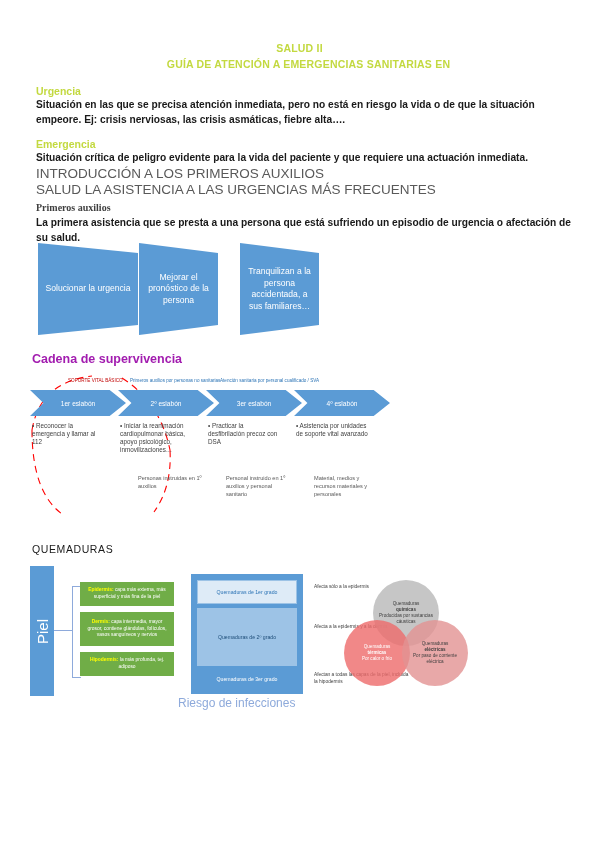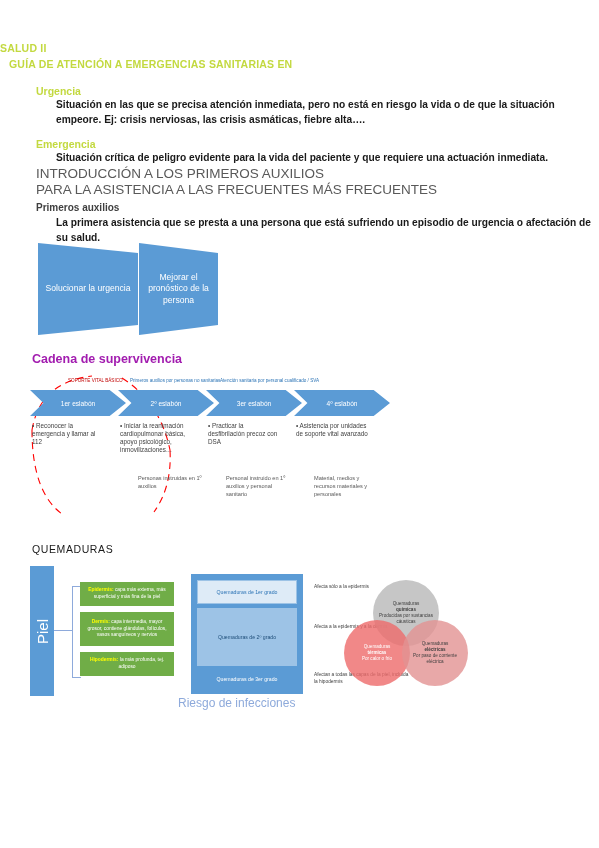--- a/index.html
+++ b/index.html
@@ -18,53 +18,53 @@
   .page {
     position: absolute;
     left: 0; top: 0;
     width: 599px;
     height: 848px;
     background: #fff;
   }
 
   
   .doc-title {
+    text-align: center;
     color: #C3D940;
     font-weight: bold;
     font-size: 10.5px;
     letter-spacing: .2px;
     line-height: 17px;
   }
   .doc-title.t1 { position: absolute; left: 0; top: 40px; width: 599px; }
   .doc-title.t2 { position: absolute; left: 0; top: 56px; width: 599px; padding-left: 9px; }
   .doc-title.t3 { position: absolute; left: 0; top: 72px; width: 599px; }
 
   .section-label {
     color: #C3D940;
     font-weight: bold;
     font-size: 10.5px;
   }
   .body-text {
     font-size: 10.2px;
     font-weight: bold;
     color: #1a1a1a;
     line-height: 15px;
-    margin-left: 20px;
   }
   .light-head {
     font-size: 13.5px;
     color: #595959;
     font-weight: normal;
     line-height: 16px;
   }
   .small-head {
     font-size: 10px;
     color: #3f3f3f;
     font-weight: bold;
-    font-family: Liberation Sans, sans-serif;
+    font-family: Liberation Serif, serif;
   }
 
   #urgencia-label  { position: absolute; left: 36px; top: 85px; }
   #urgencia-text   { position: absolute; left: 36px; top: 97px; width: 530px; }
   #emergencia-label{ position: absolute; left: 36px; top: 138px; }
   #emergencia-text { position: absolute; left: 36px; top: 150px; width: 530px; }
   #intro-line1     { position: absolute; left: 36px; top: 166px; width: 530px; }
   #intro-line2     { position: absolute; left: 36px; top: 182px; width: 530px; }
   #primeros-label  { position: absolute; left: 36px; top: 202px; }
   #primeros-text   { position: absolute; left: 36px; top: 215px; width: 540px; }
@@ -282,28 +282,29 @@
   <div class="doc-title t1">SALUD II</div>
   <div class="doc-title t2">GUÍA DE ATENCIÓN A EMERGENCIAS SANITARIAS EN</div>
 
   <div id="urgencia-label" class="section-label">Urgencia</div>
   <div id="urgencia-text" class="body-text">Situación en las que se precisa atención inmediata, pero no está en riesgo la vida o de que la situación empeore. Ej: crisis nerviosas, las crisis asmáticas, fiebre alta….</div>
 
   <div id="emergencia-label" class="section-label">Emergencia</div>
   <div id="emergencia-text" class="body-text">Situación crítica de peligro evidente para la vida del paciente y que requiere una actuación inmediata.</div>
 
   <div id="intro-line1" class="light-head">INTRODUCCIÓN A LOS PRIMEROS AUXILIOS</div>
-  <div id="intro-line2" class="light-head">PARA LA ASISTENCIA A LAS FRECUENTES MÁS FRECUENTES</div>
+  <div id="intro-line2" class="light-head">SALUD LA ASISTENCIA A LAS URGENCIAS MÁS FRECUENTES</div>
 
   <div id="primeros-label" class="small-head">Primeros auxilios</div>
   <div id="primeros-text" class="body-text">La primera asistencia que se presta a una persona que está sufriendo un episodio de urgencia o afectación de su salud.</div>
 
   <div class="trap-row">
     <div class="trap a">Solucionar la urgencia</div>
     <div class="trap b">Mejorar el pronóstico de la persona</div>
+    <div class="trap c">Tranquilizan a la persona accidentada, a sus familiares…</div>
   </div>
 
   <div id="cadena-title">Cadena de supervivencia</div>
 
   <div class="chain-wrap">
 
     <svg class="arc" width="360" height="165" viewBox="0 0 360 165">
       <path d="M 2 58 Q 10 10 62 4" fill="none" stroke="#FF0000" stroke-width="1.1" stroke-dasharray="7,5"></path>
       <path d="M 2 58 Q 2 120 32 142" fill="none" stroke="#FF0000" stroke-width="1.1" stroke-dasharray="7,5"></path>
       <path d="M 92 6 Q 130 30 140 78" fill="none" stroke="#FF0000" stroke-width="1.1" stroke-dasharray="7,5"></path>

